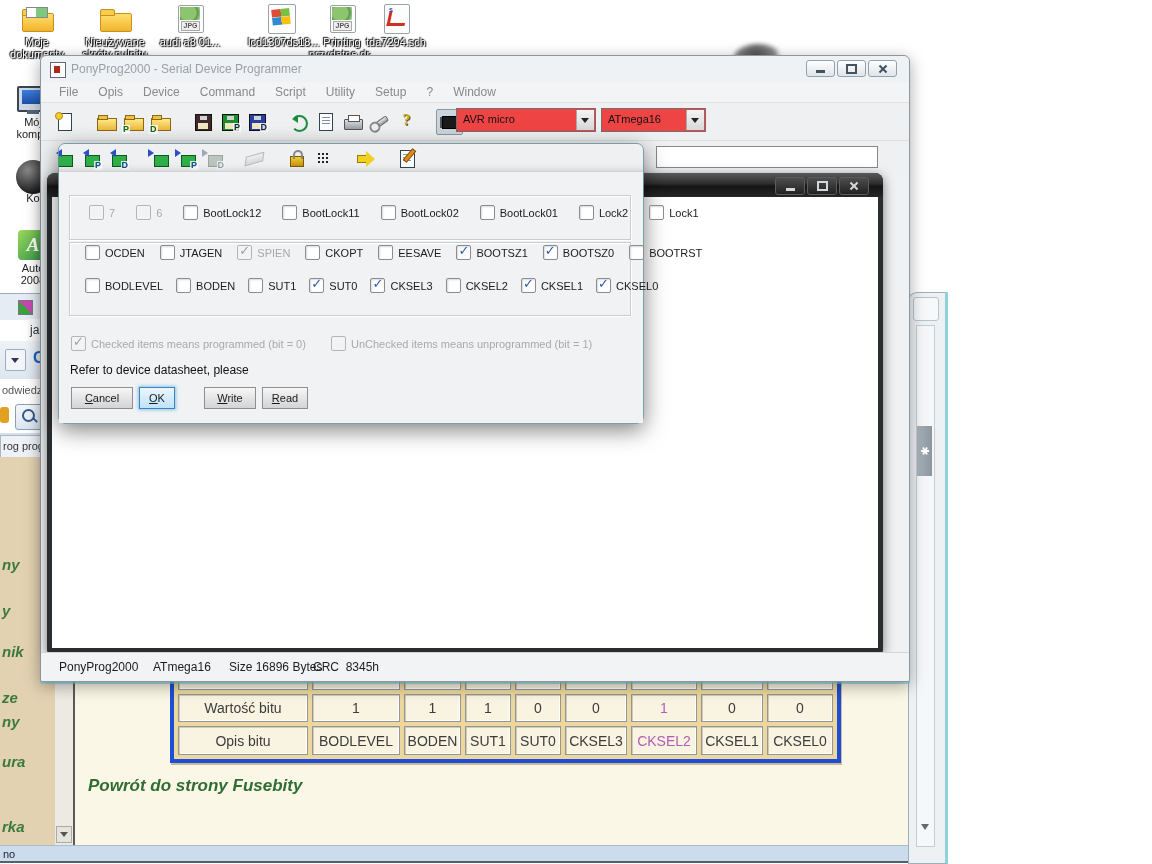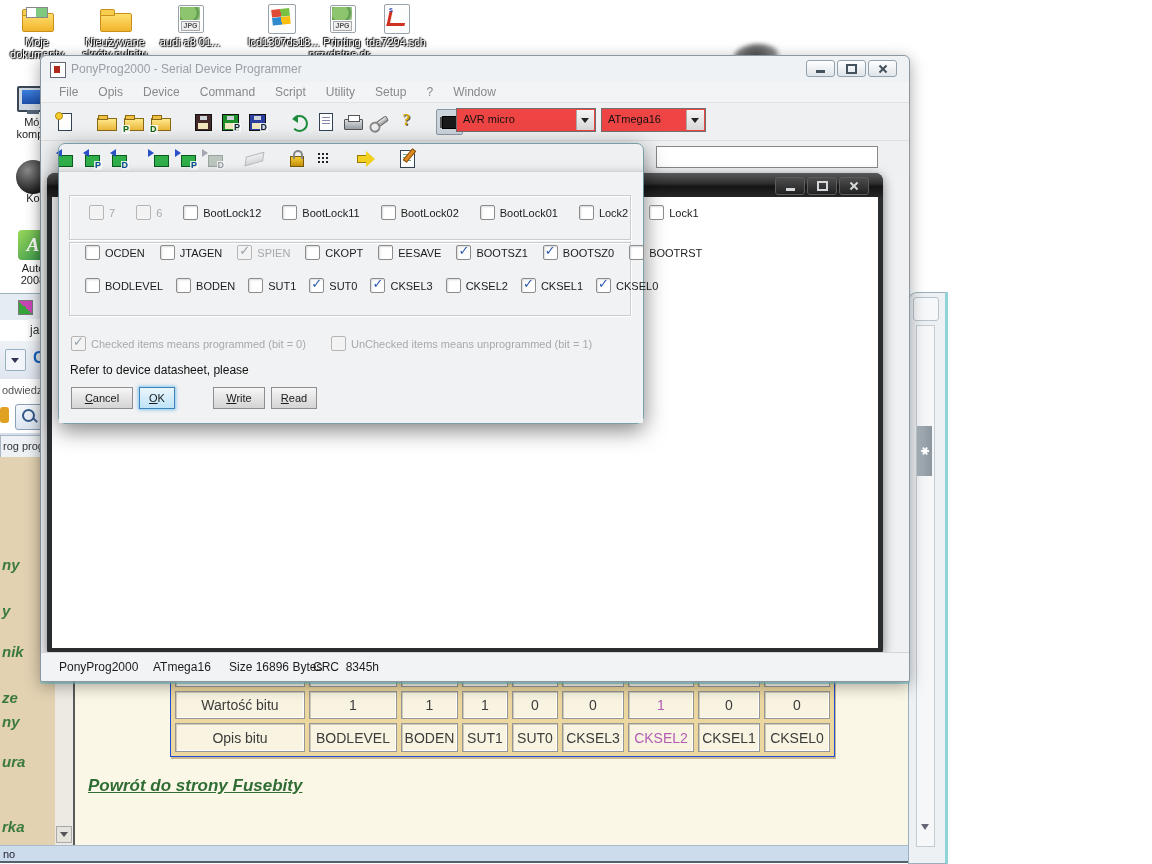--- a/index.html
+++ b/index.html
@@ -69,27 +69,27 @@
   #br-tab{top:433px;height:24px;background:#d7e0ea;}
   #br-tab .tab{position:absolute;left:0;top:2px;width:56px;height:22px;background:#eef2f6;border:1px solid #aab8c4;
     font-size:11px;color:#333;}
   #br-tab .tab span{position:absolute;left:2px;top:4px;white-space:nowrap;}
   #web-sidebar{position:absolute;left:0;top:457px;width:56px;height:388px;background:#e3d2b2;}
   .sblink{position:absolute;left:2px;font:bold italic 15px "Liberation Sans",sans-serif;color:#3a7a3c;white-space:nowrap;}
   #iframe-strip{position:absolute;left:55px;top:678px;width:18px;height:167px;background:#edeae3;border-right:2px solid #5a5a5a;}
   #iframe-arrow{position:absolute;left:1px;top:148px;width:14px;height:15px;background:#e6e3da;border:1px solid #aaa;}
   #iframe-arrow::after{content:"";position:absolute;left:3px;top:5px;border:4px solid transparent;border-top:5px solid #555;}
   #web-content{position:absolute;left:75px;top:678px;width:833px;height:167px;background:#fbf7e6;}
-  #back-link{position:absolute;left:88px;top:776px;font:bold italic 17px "Liberation Sans",sans-serif;text-decoration:underline;}
+  #back-link{position:absolute;left:88px;top:776px;font:bold italic 17px "Liberation Sans",sans-serif;}
   #bottom-bar{position:absolute;left:0;top:845px;width:945px;height:16px;background:#ccdcec;border-top:1px solid #aabccc;
     font-size:11px;color:#223;}
   #bottom-bar span{position:absolute;left:3px;top:2px;}
   #bottom-line{position:absolute;left:0;top:861px;width:945px;height:2px;background:#51616e;}
   
-  #fuse-table{position:absolute;left:170px;top:672px;background:#ecd79e;border:1px solid #1d4ed8;padding:4px;
+  #fuse-table{position:absolute;left:170px;top:672px;background:#ecd79e;border:4px solid #1d4ed8;padding:4px;
     box-shadow:1px 2px 0 rgba(150,110,40,.45);}
   .ft-row{display:flex;gap:4px;margin-top:4px;}
   .ft-row:first-child{margin-top:0;}
   .ft-cell{background:#f8f4e1;border:1px solid #969696;box-shadow:inset 1px 1px 0 #cfcbb8,inset -1px -1px 0 #fff;
     display:flex;align-items:center;justify-content:center;font-size:14px;color:#3c3c3c;}
   .ft-ghost{height:8px;}
   .ft-val{height:26px;}
   .ft-lab{height:27px;}
   
   #right-win{position:absolute;left:908px;top:292px;width:36px;height:570px;background:#eef1f4;
@@ -238,21 +238,21 @@
   .cb.dis .chk{color:#97a1ab;}
   #note-row .cb{position:absolute;top:164px;}
   #note-row .cb:nth-child(1){left:12px;}
   #note-row .cb:nth-child(2){left:272px;}
   #dlg-hint{position:absolute;left:11px;top:191px;font-size:12px;color:#111;}
   #dlg-buttons{position:absolute;left:12px;top:215px;display:flex;}
   .dbtn{height:22px;font-size:11px;color:#1a1a1a;background:linear-gradient(#f7f7f7,#e3e3e3 55%,#d4d4d4);
     border:1px solid #8e8e8e;border-radius:0;padding:0 8px;font-family:"Liberation Sans",sans-serif;}
   .dbtn:nth-child(1){width:62px;}
   .dbtn:nth-child(2){margin-left:6px;width:36px;}
-  .dbtn:nth-child(3){margin-left:38px;width:52px;}
+  .dbtn:nth-child(3){margin-left:29px;width:52px;}
   .dbtn:nth-child(4){margin-left:6px;width:46px;}
   .dbtn.def{background:linear-gradient(#eaf6fd,#bfe3f8);border-color:#3f83b8;box-shadow:0 0 3px 1px rgba(90,180,235,.7);}
   
   #stray-p{position:absolute;left:46px;top:276px;font-size:11px;font-weight:bold;color:#c03028;
     text-shadow:0 0 2px #fff;}
 </style>
 </head>
 <body>
 
 <div id="screen">

